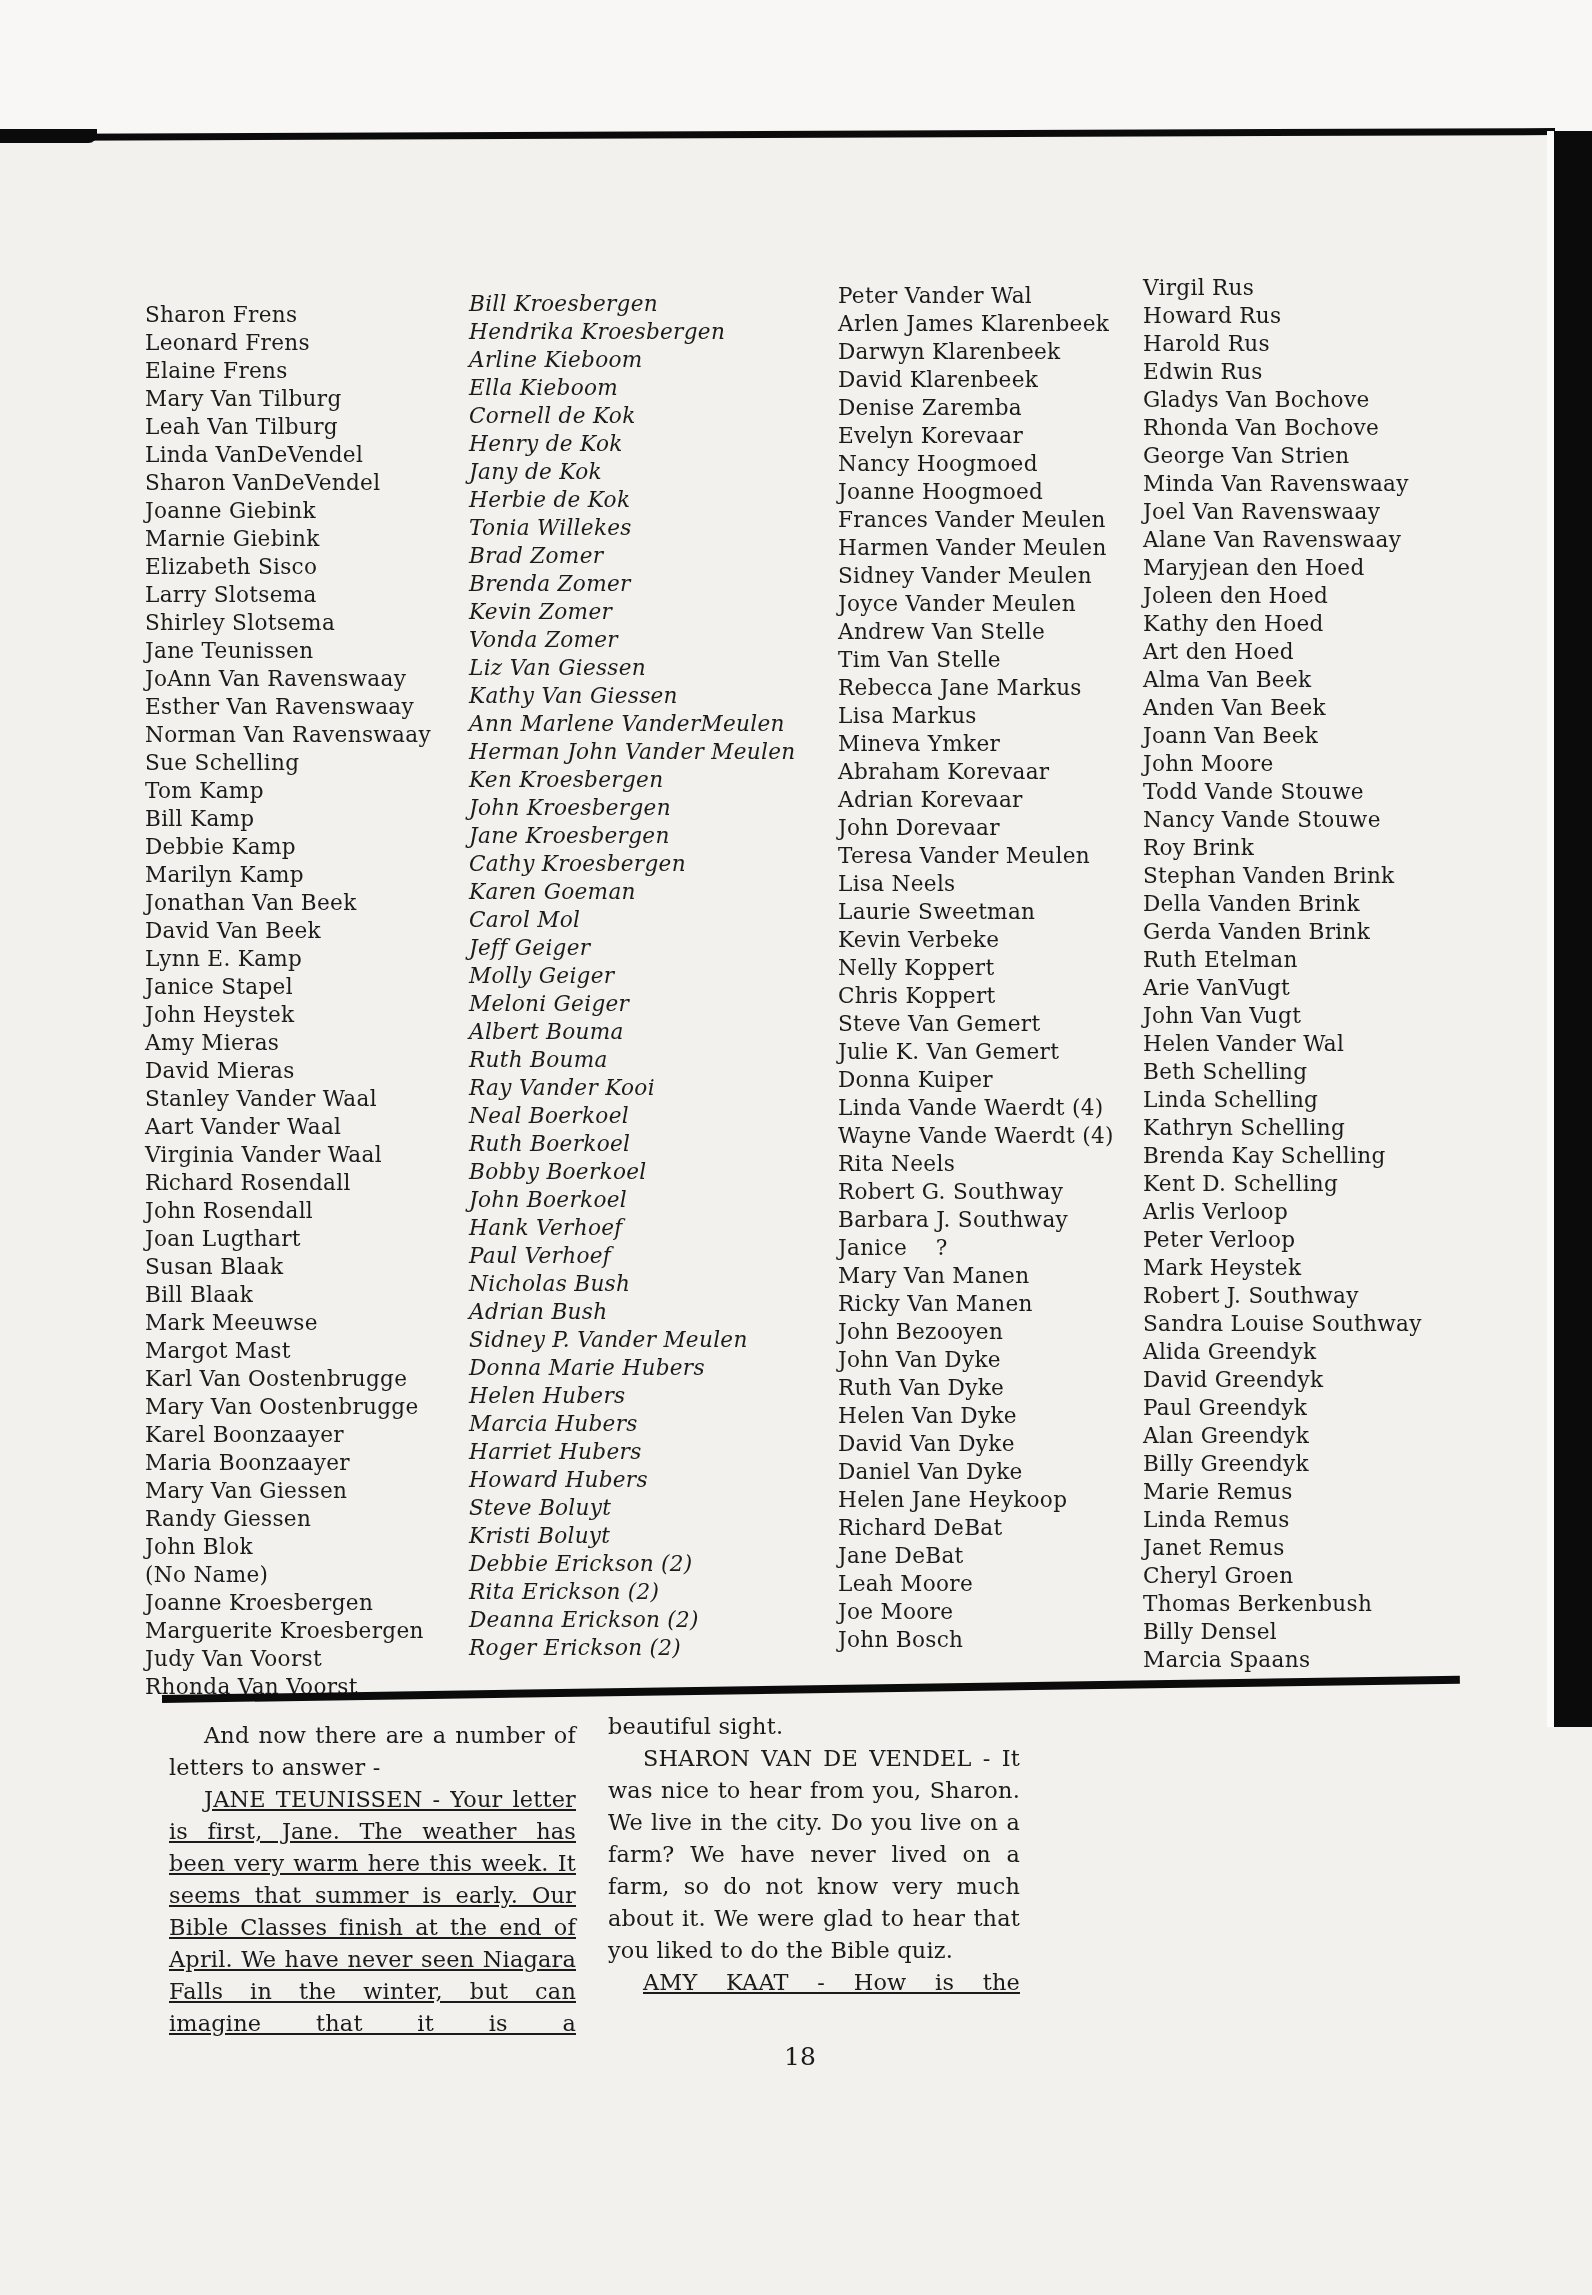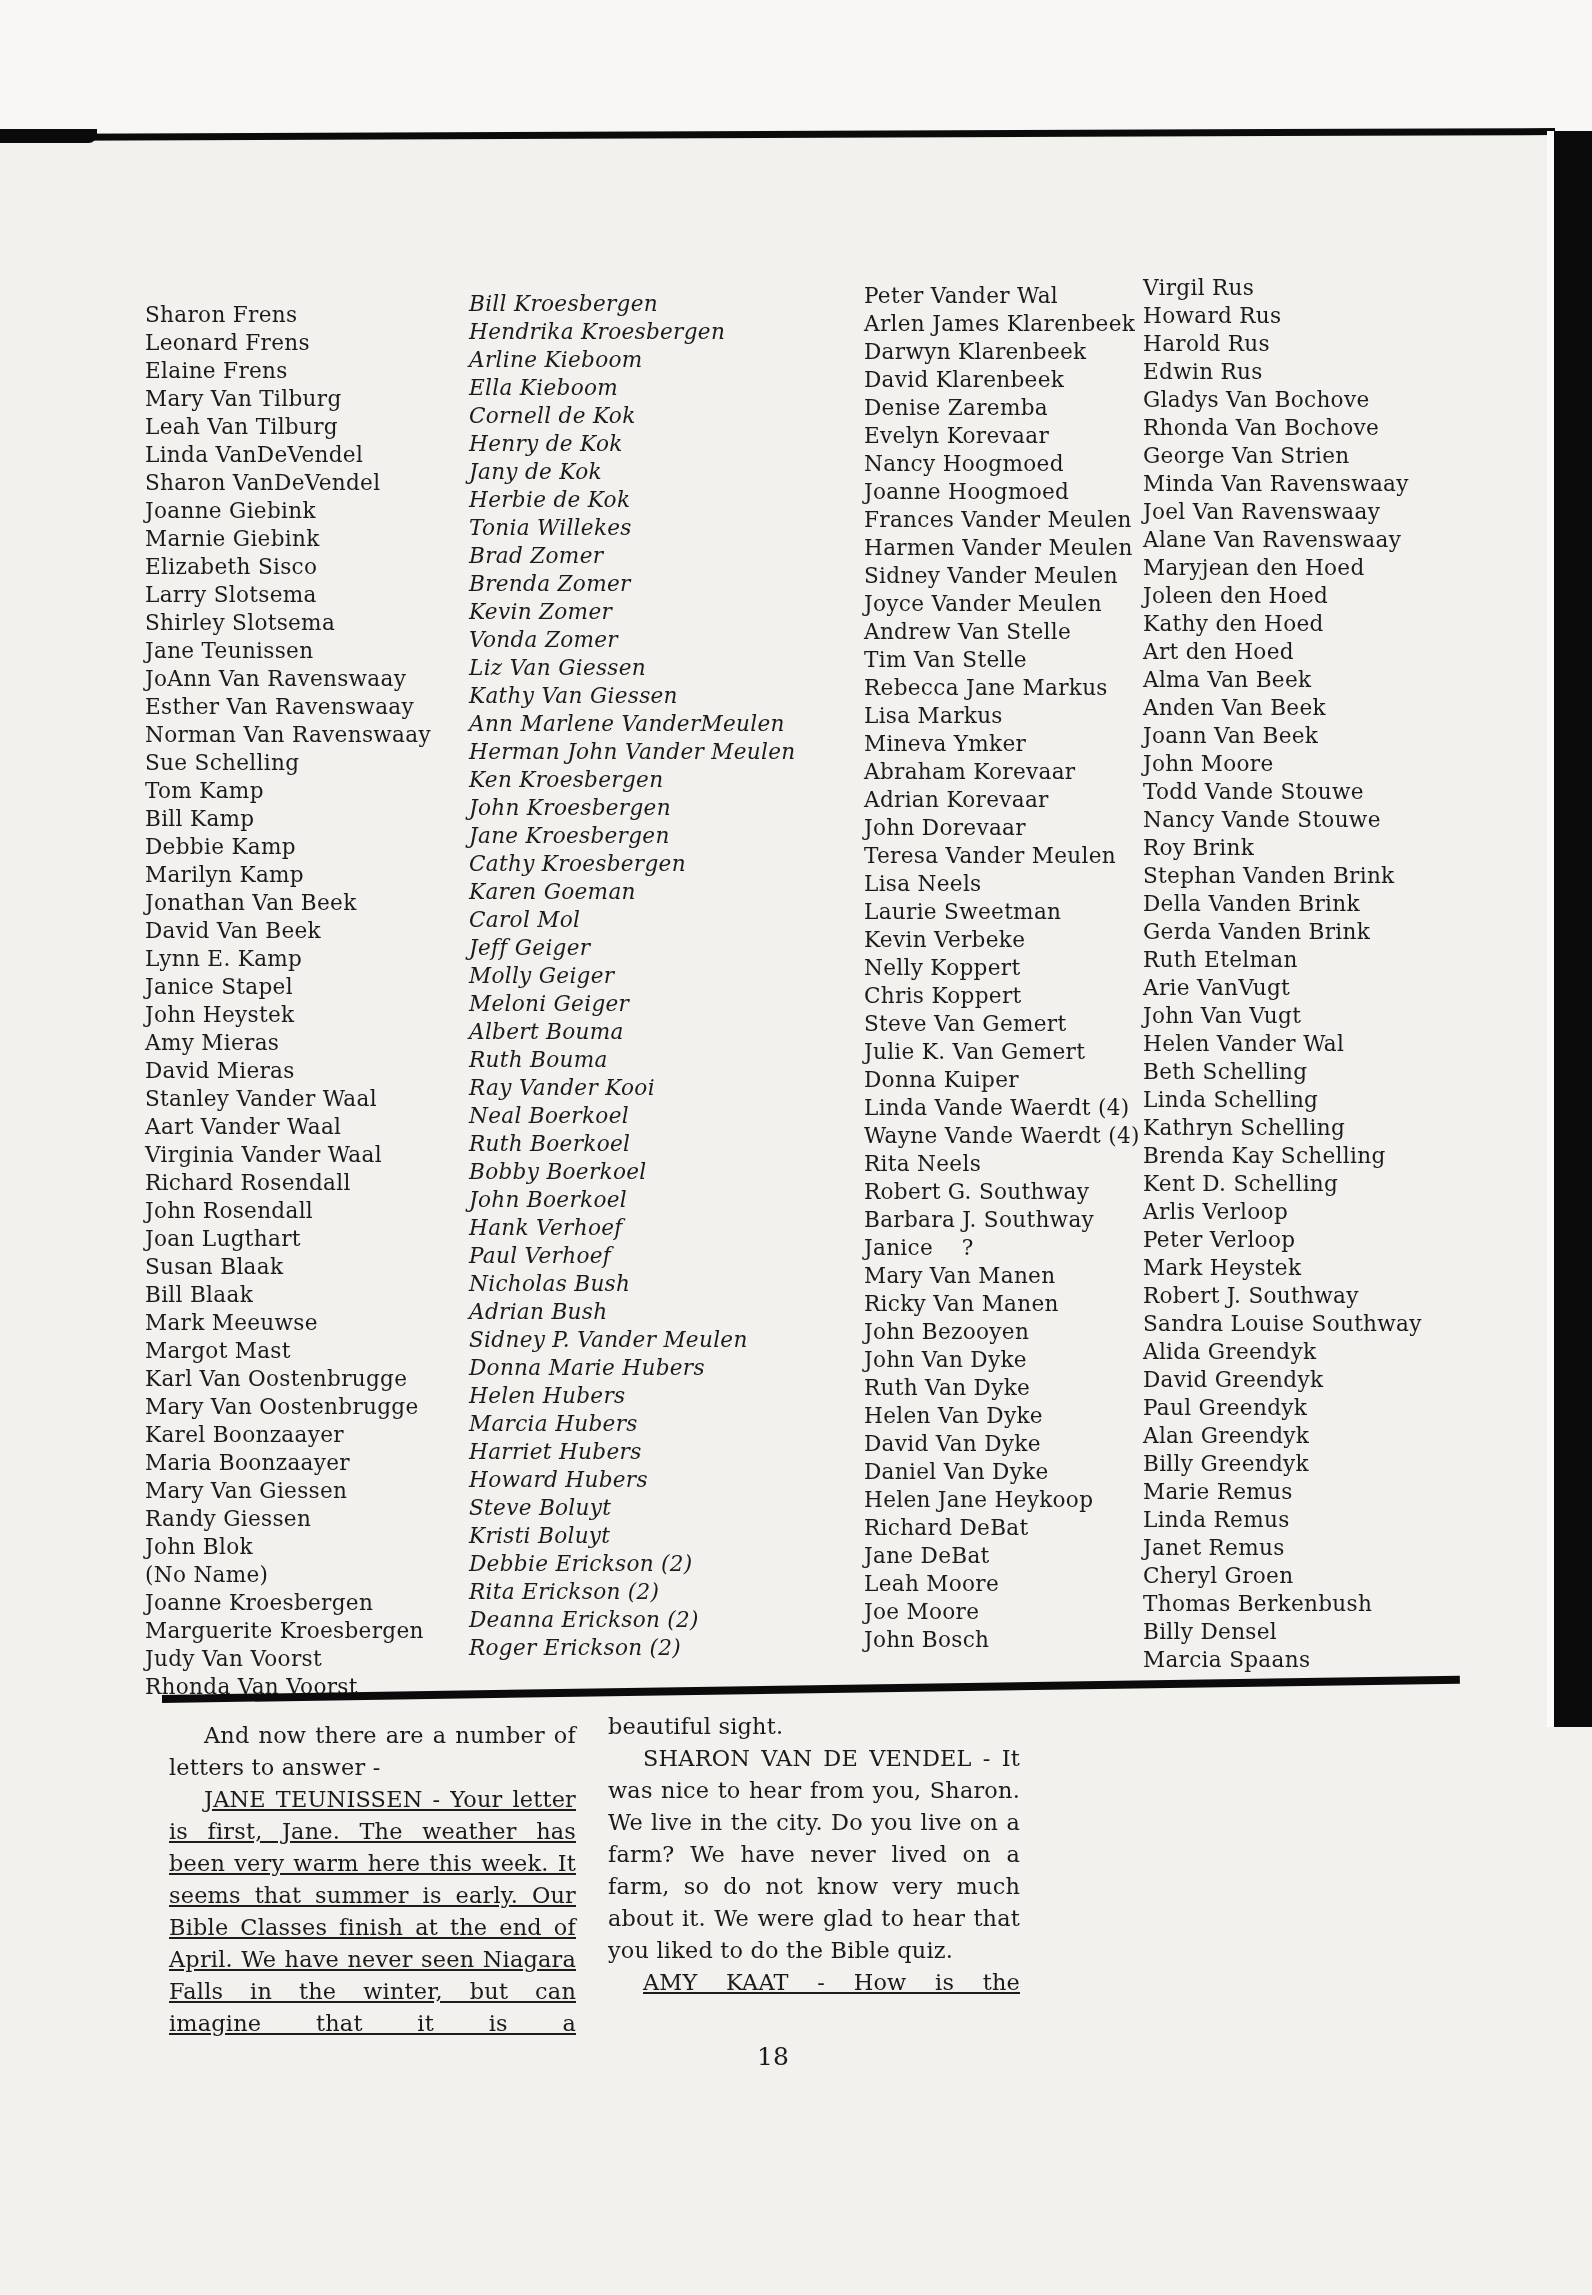--- a/index.html
+++ b/index.html
@@ -16,36 +16,36 @@
   .scan-topline{position:absolute;left:0;top:134px;width:1555px;height:7px;background:#0b0b0b;transform:rotate(-0.22deg);transform-origin:0 50%;}
   .scan-wedge{position:absolute;left:0;top:129px;width:97px;height:14px;background:#0b0b0b;border-radius:0 0 8.6px 0;}
   .scan-rightband{position:absolute;left:1554px;top:131px;width:38px;height:1596px;background:#0b0b0b;}
   .scan-rightsliver{position:absolute;left:1547px;top:131px;width:7px;height:1596px;background:#fbfbf9;}
 
   
   .names{position:absolute;font-size:21.6px;line-height:28px;white-space:nowrap;letter-spacing:0.3px;}
   .names .name{height:28px;}
   .c1{left:145px;top:301px;}
   .c2{left:469px;top:290px;font-style:italic;}
-  .c3{left:864px;top:282px;}
+  .c3{left:838px;top:282px;}
   .c4{left:1143px;top:274px;}
 
   
   .rule{position:absolute;left:162px;top:1695px;width:1298px;height:7.8px;background:#0b0b0b;transform:rotate(-0.85deg);transform-origin:0 50%;}
 
   
   .lettercol{position:absolute;font-size:22.4px;line-height:32px;text-align:justify;letter-spacing:0.2px;}
   .lc1{left:169px;top:1719px;width:407px;}
   .lc2{left:608px;top:1710px;width:412px;}
   .lc3{left:1048px;top:1702px;width:416px;}
   .lettercol p{margin:0;}
   .lettercol p.indent{text-indent:35px;}
   .lettercol p.cut{text-align-last:justify;text-decoration:underline;}
 
-  .pagenum{position:absolute;left:757px;top:2042px;width:86px;text-align:left;font-size:25px;}
+  .pagenum{position:absolute;left:757px;top:2042px;width:86px;text-align:center;font-size:25px;}
 </style>
 </head>
 <body>
 
 <div class="page">
 
   <div class="scan-top"></div>
   <div class="scan-topline"></div>
   <div class="scan-wedge"></div>
   <div class="scan-rightsliver"></div>

